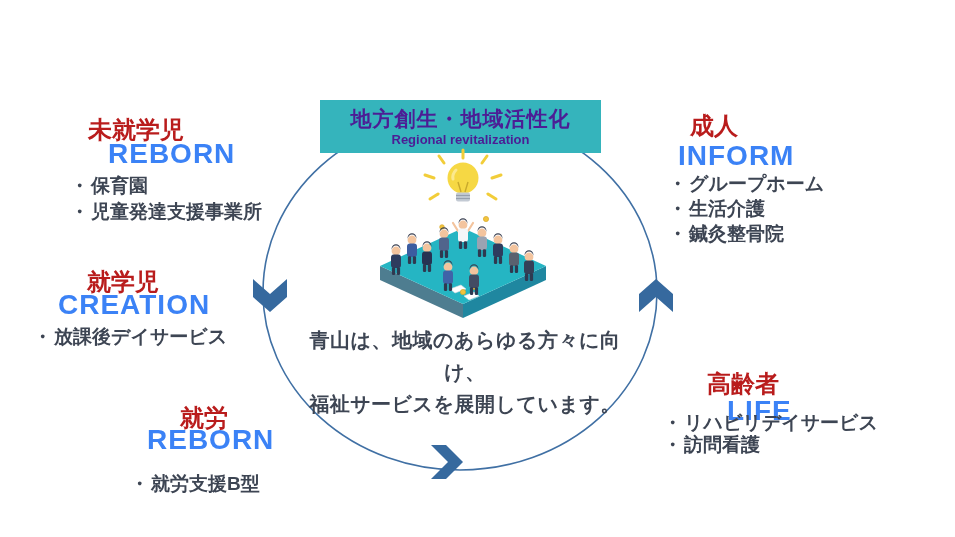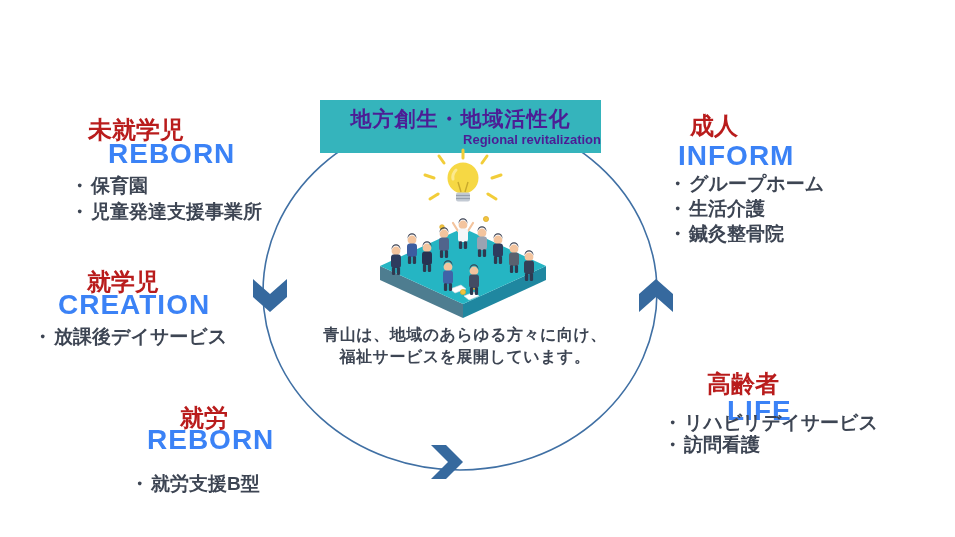--- a/index.html
+++ b/index.html
@@ -9,27 +9,27 @@
   }
   
   .cycle-svg{position:absolute;left:0;top:0;z-index:2;pointer-events:none;}
   
   .banner{
     position:absolute;left:320px;top:100px;width:281px;height:53px;z-index:3;
     background:#35b4bc;color:#4c1d95;text-align:center;
     display:flex;flex-direction:column;justify-content:center;gap:1px;
   }
   .banner .t{font-size:21px;font-weight:bold;letter-spacing:1px;line-height:24px;}
-  .banner .s{font-size:13px;font-weight:bold;line-height:15px;text-align:right;}
+  .banner .s{font-size:13px;font-weight:bold;line-height:15px;}
   
   .illust{position:absolute;left:366px;top:148px;z-index:3;}
   
   .caption{
     position:absolute;left:290px;top:324px;width:350px;z-index:3;text-align:center;
-    color:#3d4553;font-size:16px;font-weight:bold;line-height:22px;letter-spacing:0.5px;
+    color:#3d4553;font-size:20px;font-weight:bold;line-height:32px;letter-spacing:0.5px;
   }
   
   .sec{position:absolute;z-index:1;}
   .sec .hd{position:absolute;margin:0;color:#b91c1c;font-size:24px;font-weight:bold;line-height:36px;white-space:nowrap;z-index:1;}
   .sec .wm{position:absolute;color:#3b82f6;font-size:28px;font-weight:bold;letter-spacing:1px;white-space:nowrap;z-index:0;}
   .sec ul{position:absolute;margin:0;padding:0;list-style:none;z-index:1;white-space:nowrap;}
   .sec li{color:#3d4553;font-size:19px;font-weight:600;}
   .sec li .dot{margin-right:2px;}
   .sec-preschool{left:70px;top:112px;width:240px;height:120px;}
   .sec-preschool .hd{left:18px;top:0;}

